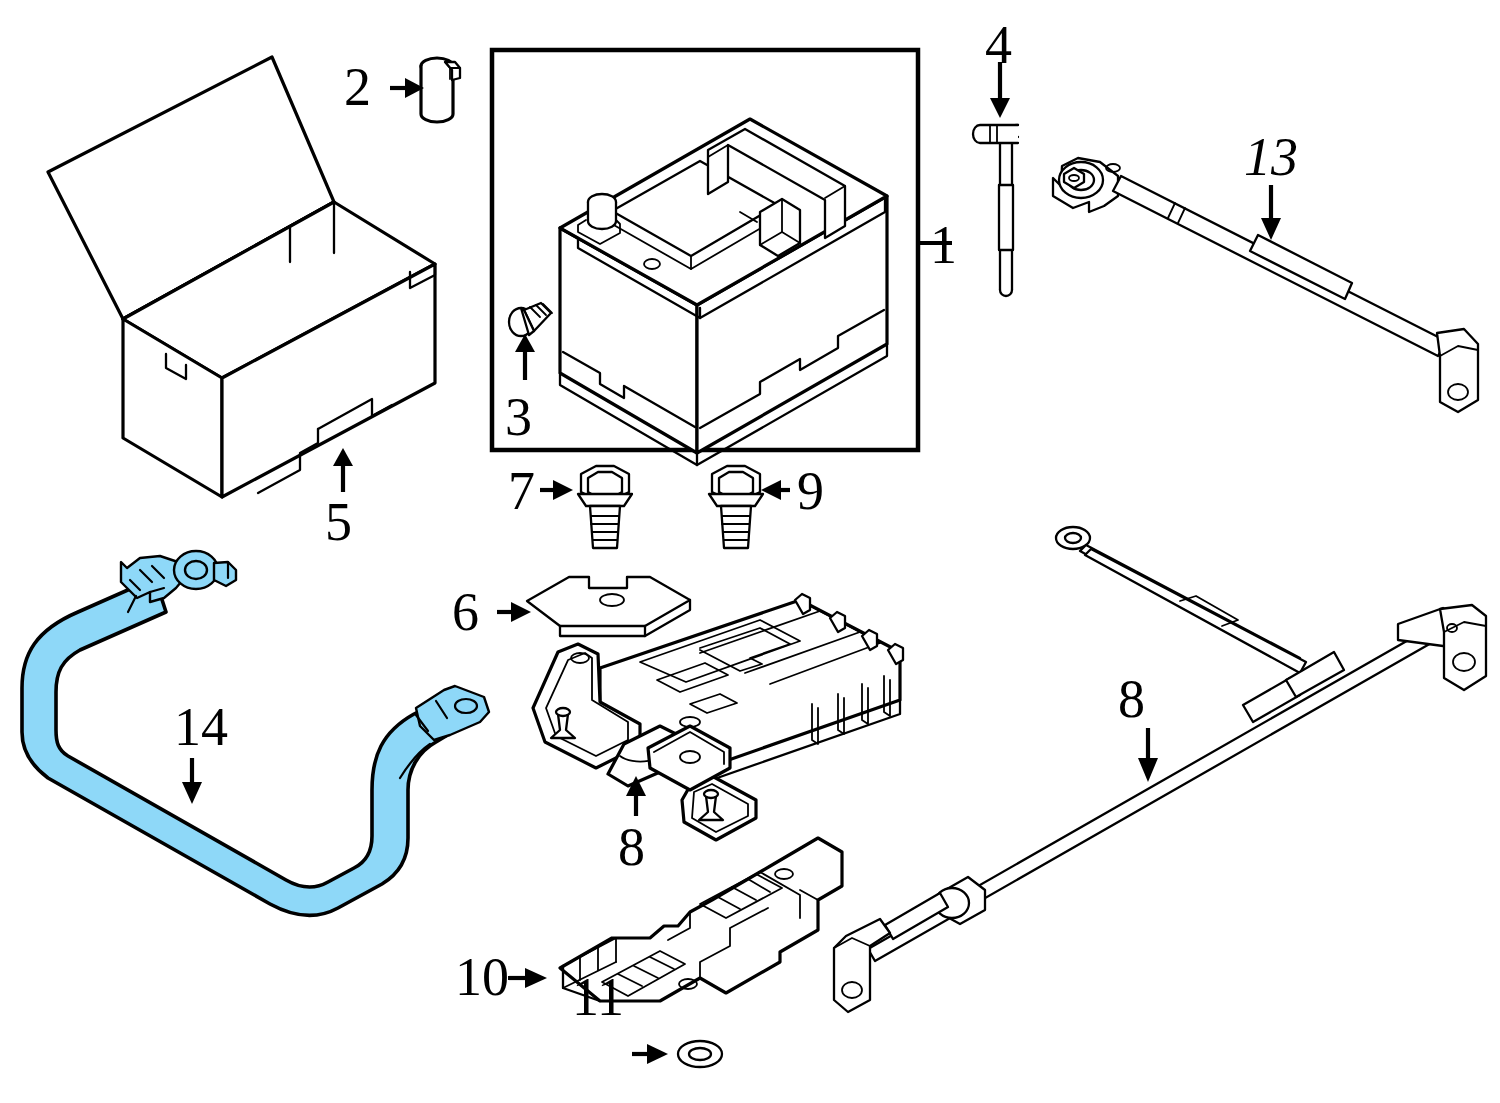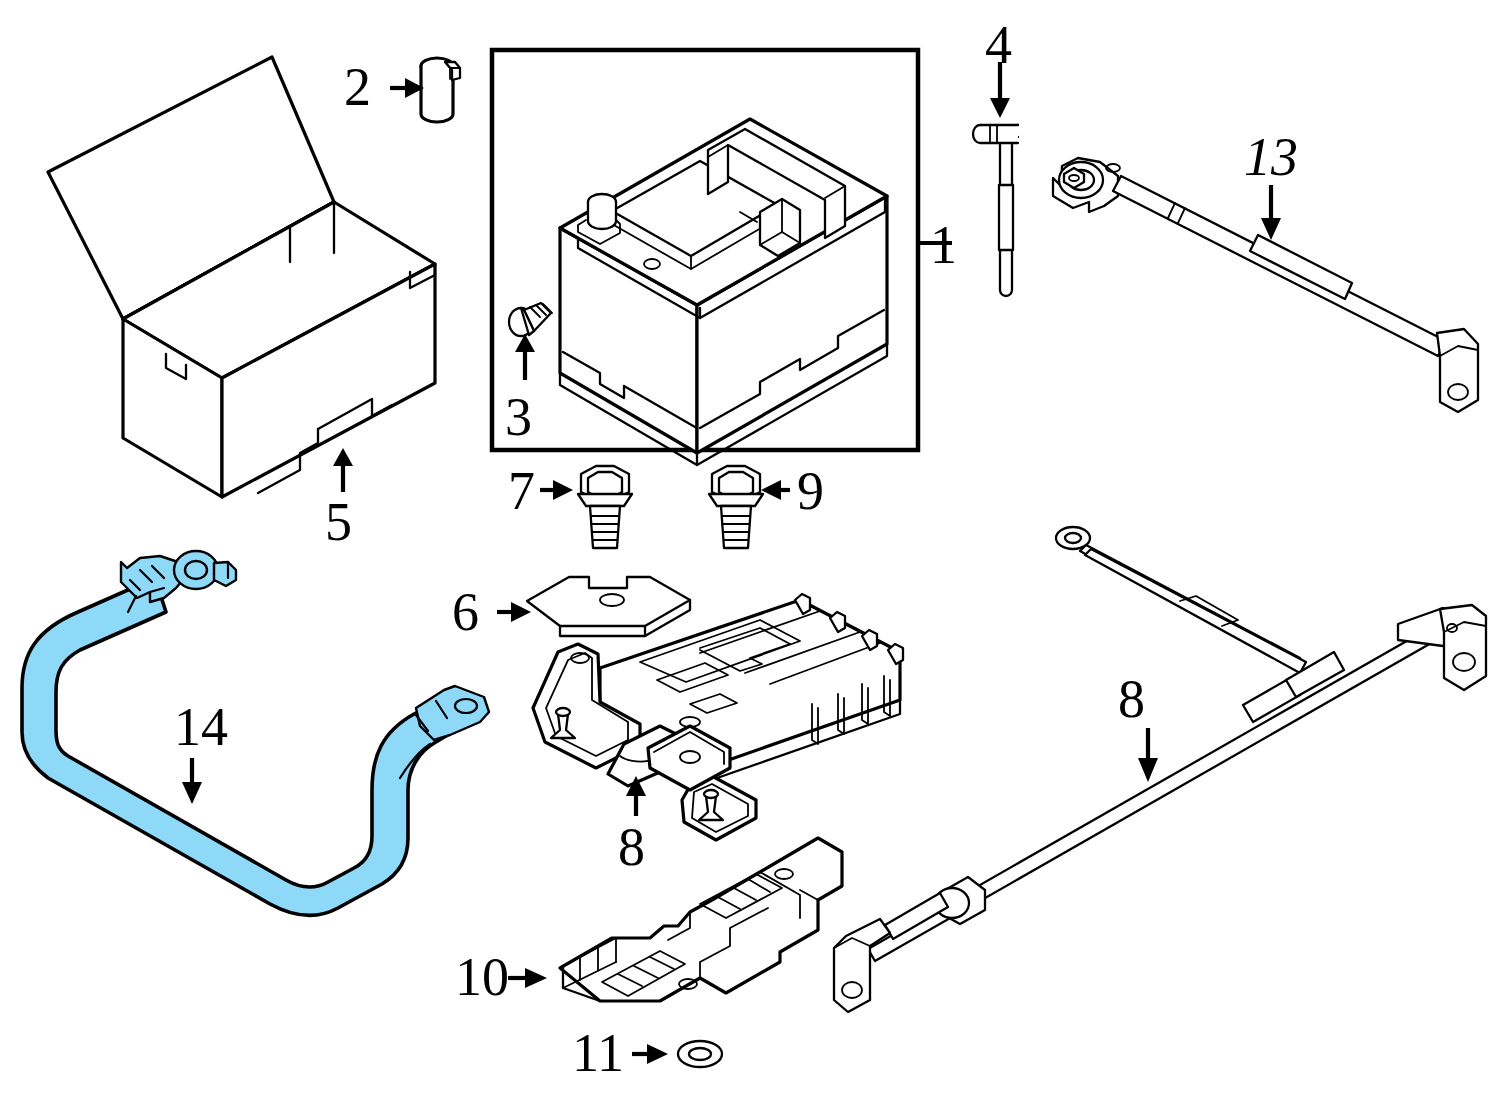--- a/index.html
+++ b/index.html
@@ -413,18 +413,18 @@
 <div class="callout" style="left:930px; top:218px;">1</div>
 <div class="callout" style="left:344px; top:60px;">2</div>
 <div class="callout" style="left:505px; top:390px;">3</div>
 <div class="callout" style="left:985px; top:18px;">4</div>
 <div class="callout" style="left:325px; top:495px;">5</div>
 <div class="callout" style="left:452px; top:585px;">6</div>
 <div class="callout" style="left:508px; top:464px;">7</div>
 <div class="callout" style="left:618px; top:820px;">8</div>
 <div class="callout" style="left:797px; top:464px;">9</div>
 <div class="callout" style="left:455px; top:950px;font-family:Liberation Serif, serif;">10</div>
-<div class="callout" style="left:572px; top:1026px;">11</div>
+<div class="callout" style="left:572px; top:970px;">11</div>
 <div class="callout" style="left:1118px; top:672px;">8</div>
 <div class="callout" style="left:1244px; top:130px;font-style:italic;">13</div>
 <div class="callout" style="left:162px; top:700px;margin-left:12px;">14</div>
 
 </div>
 
 </body></html>

